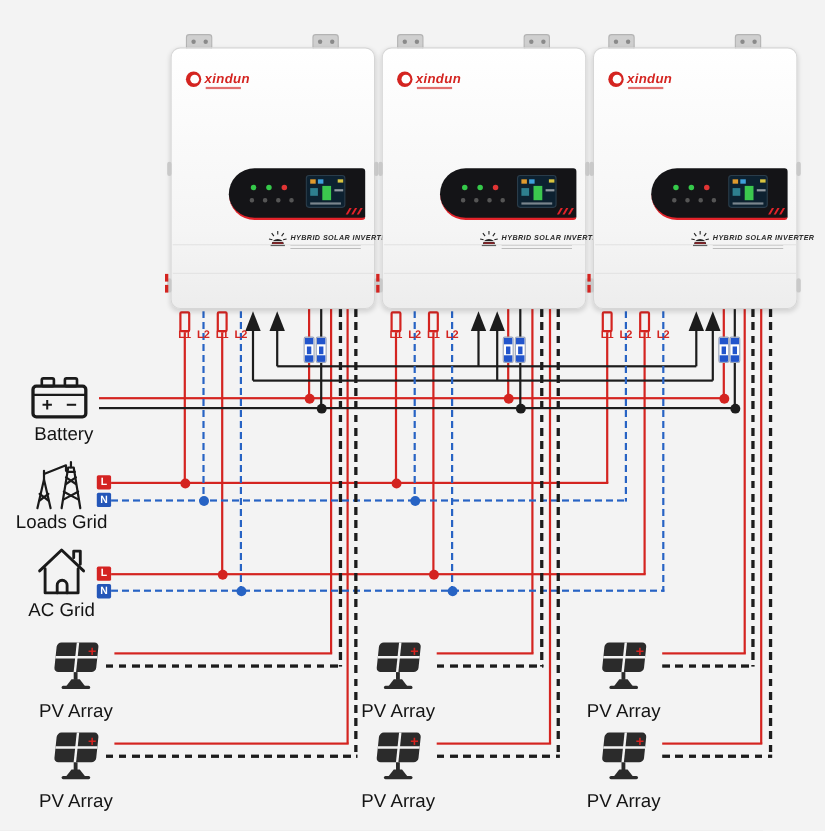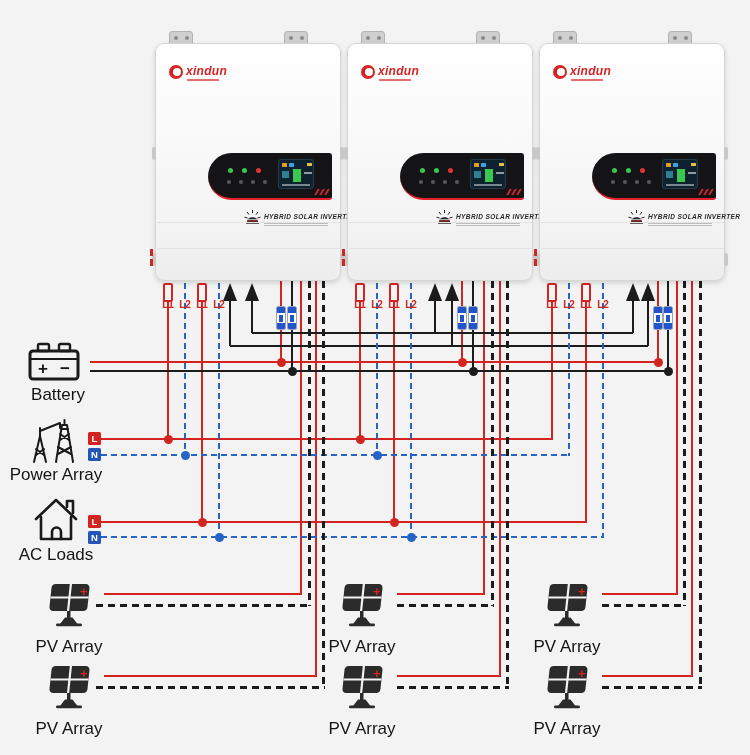--- a/index.html
+++ b/index.html
@@ -190,35 +190,35 @@
         <path d="M36.5 9 L36.5 4"></path>
         <path d="M6 46 L12 20 M18 46 L12 20"></path>
         <path d="M8 39 L16 33 M8 33 L16 39"></path>
         <path d="M12 20 L12 12"></path>
         <path d="M12 15 L32 7 M32 7 L32 12"></path>
       </g>
     </svg>
   </div>
   <div class="lnbox" style="left:88px;top:432px;background:#d42322;">L</div>
   <div class="lnbox" style="left:88px;top:448px;background:#2456b8;">N</div>
-  <div class="side-label" style="left:8px;top:465px;width:96px;">Power Array</div>
+  <div class="side-label" style="left:8px;top:465px;width:96px;">Loads Grid</div>
 
   <div class="abs" style="left:33px;top:496px;width:46px;height:47px;">
     <svg width="46" height="47" viewBox="0 0 46 47">
       <g fill="none" stroke="#1a1a1a" stroke-width="2.6" stroke-linecap="round" stroke-linejoin="round">
         <path d="M3 23 L23 4 L43 23"></path>
         <path d="M34 11 L34 5 L40 5 L40 17"></path>
         <path d="M8 21 L8 43 L38 43 L38 21"></path>
         <path d="M19 43 L19 36 a4.5 4.5 0 0 1 9 0 L28 43"></path>
       </g>
     </svg>
   </div>
   <div class="lnbox" style="left:88px;top:515px;background:#d42322;">L</div>
   <div class="lnbox" style="left:88px;top:531px;background:#2456b8;">N</div>
-  <div class="side-label" style="left:10px;top:545px;width:92px;">AC Loads</div>
+  <div class="side-label" style="left:10px;top:545px;width:92px;">AC Grid</div>
 
     <div class="inverter" style="left: 155px;">
       <div class="inv-tab" style="left:14px;">
         <i style="left:4px;"></i>
         <i style="left:15px;"></i>
       </div>
       <div class="inv-tab" style="left:129px;">
         <i style="left:4px;"></i>
         <i style="left:15px;"></i>
       </div>

